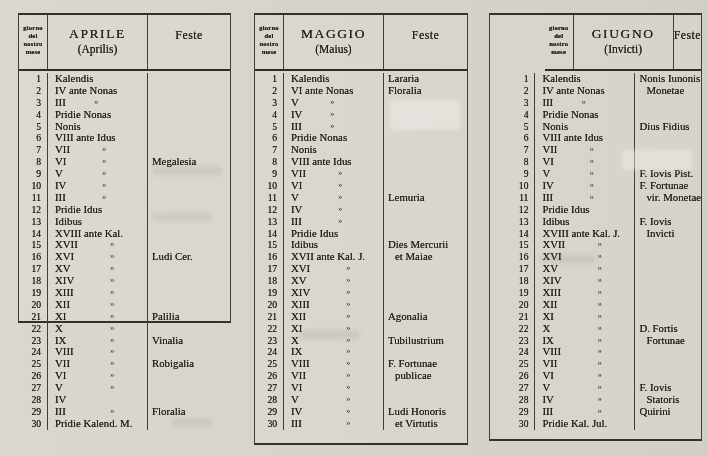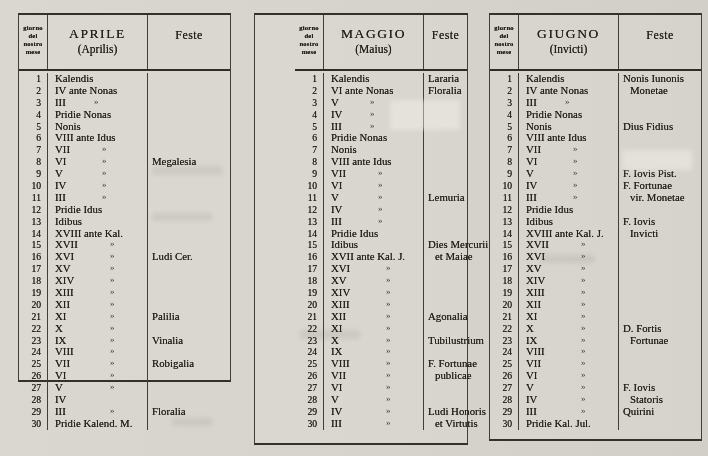--- a/index.html
+++ b/index.html
@@ -77,21 +77,21 @@
     filter:blur(2px);pointer-events:none;
   }
   .ghost.dark{background:rgba(90,86,76,.10);}
   .ghost.light{background:rgba(244,242,234,.45);}
 </style>
 </head>
 <body>
 
 <div class="page">
 
-  <section class="cal-table" style="left:18px;width:213px;height:369px;">
+  <section class="cal-table" style="left:18px;width:213px;height:310px;">
     <div class="thead">
       <div class="h-day txt">
           <span>giorno</span>
           <span>del</span>
           <span>nostro</span>
           <span>mese</span>
         </div>
       <div class="h-month">
         <div class="month-name txt">APRILE</div>
         <div class="month-latin txt">(Aprilis)</div>
@@ -245,21 +245,21 @@
           <div class="c-feste"><span class="txt">Floralia</span></div>
         </div>
         <div class="row">
           <div class="c-day txt">30</div>
           <div class="c-label"><span class="txt">Pridie Kalend. M.</span></div>
           <div class="c-feste"></div>
         </div>
       </div>
   </section>
 
-  <section class="cal-table" style="left:254px;width:214px;height:432px;padding-left:40px;">
+  <section class="cal-table" style="left:254px;width:214px;height:432px;">
     <div class="thead">
       <div class="h-day txt">
           <span>giorno</span>
           <span>del</span>
           <span>nostro</span>
           <span>mese</span>
         </div>
       <div class="h-month">
         <div class="month-name txt">MAGGIO</div>
         <div class="month-latin txt">(Maius)</div>
@@ -413,21 +413,21 @@
           <div class="c-feste"><span class="txt">Ludi Honoris</span></div>
         </div>
         <div class="row">
           <div class="c-day txt">30</div>
           <div class="c-label"><span class="txt">III</span><span class="ditto" style="left: 62px;">»</span></div>
           <div class="c-feste"><span class="txt indent">et Virtutis</span></div>
         </div>
       </div>
   </section>
 
-  <section class="cal-table" style="left:489px;width:213px;height:428px;">
+  <section class="cal-table" style="left:489px;width:213px;height:428px;align-items:flex-end;">
     <div class="thead">
       <div class="h-day txt">
           <span>giorno</span>
           <span>del</span>
           <span>nostro</span>
           <span>mese</span>
         </div>
       <div class="h-month">
         <div class="month-name txt">GIUGNO</div>
         <div class="month-latin txt">(Invicti)</div>

